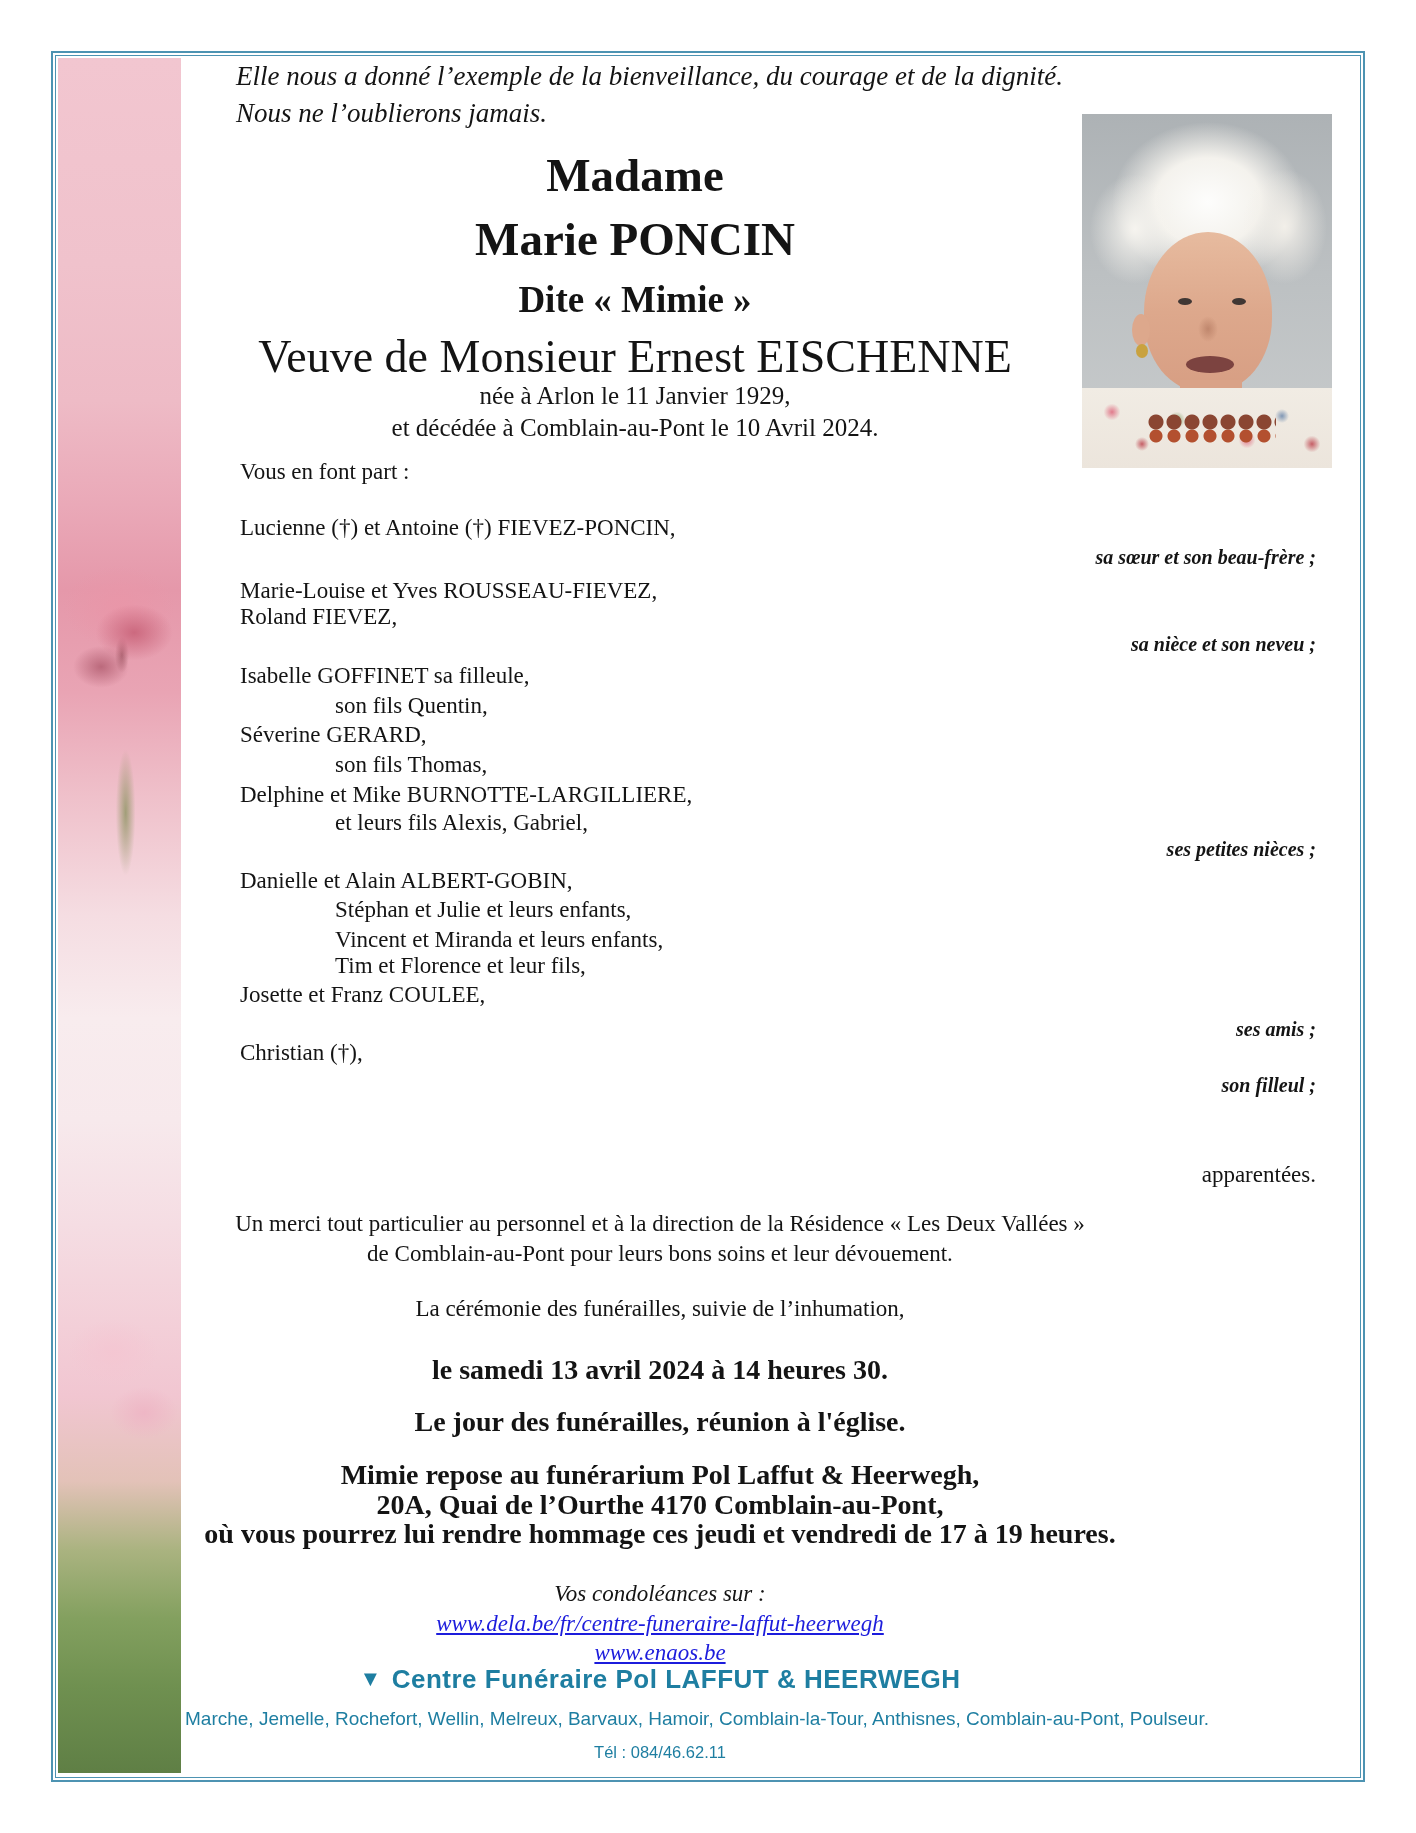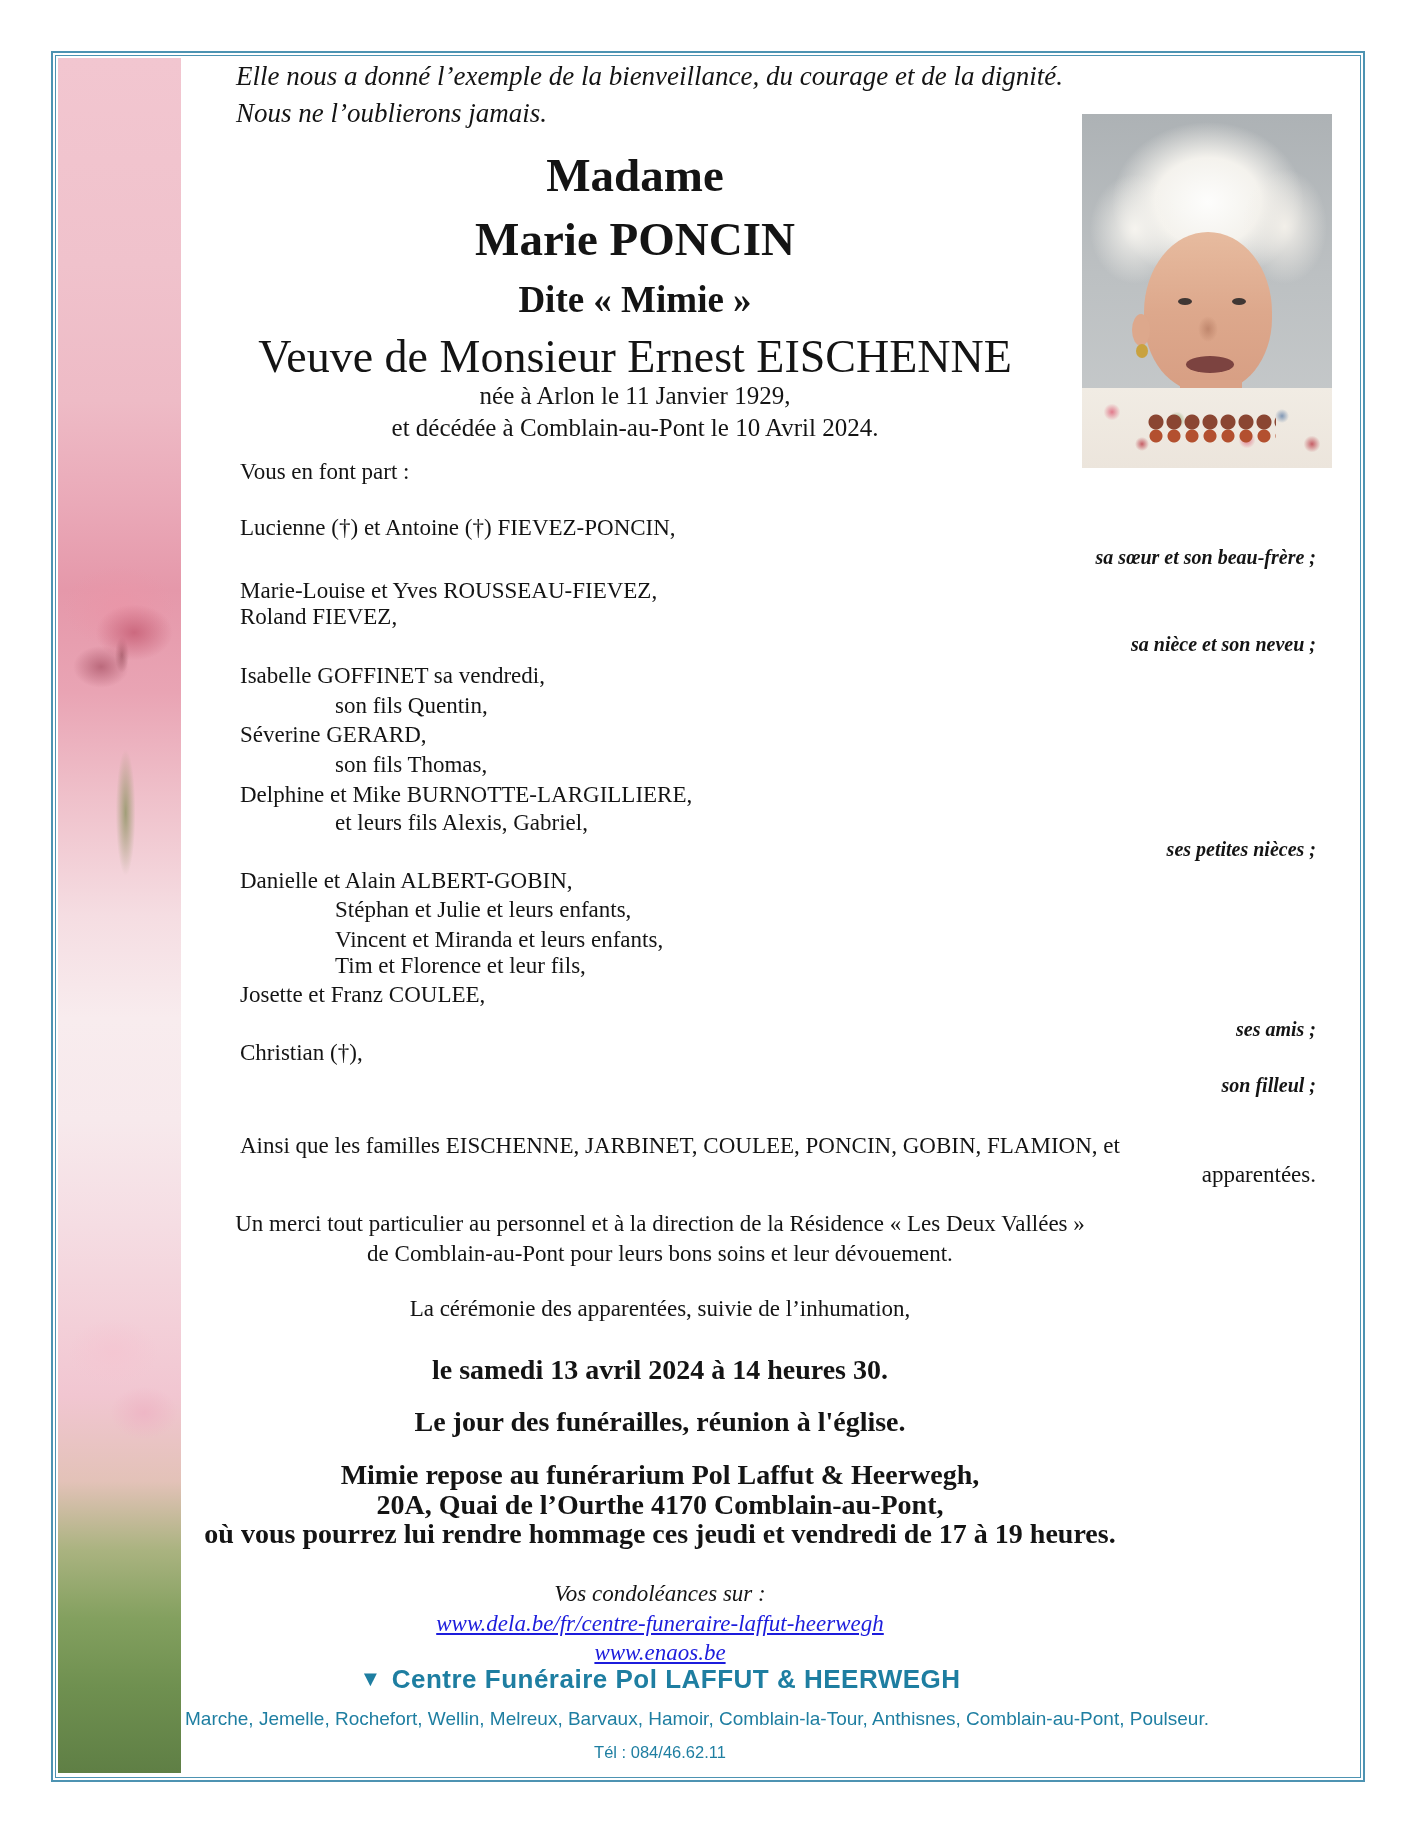--- a/index.html
+++ b/index.html
@@ -164,42 +164,41 @@
   <div class="abs c-narrow t-born">née à Arlon le 11 Janvier 1929,</div>
   <div class="abs c-narrow t-died">et décédée à Comblain-au-Pont le 10 Avril 2024.</div>
 
   <div class="abs body-line" style="top:459px">Vous en font part :</div>
 
   <div class="abs body-line" style="top:515px">Lucienne (†) et Antoine (†) FIEVEZ-PONCIN,</div>
   <div class="abs rel" style="top:546px">sa sœur et son beau-frère ;</div>
   <div class="abs body-line" style="top:578px">Marie-Louise et Yves ROUSSEAU-FIEVEZ,</div>
   <div class="abs body-line" style="top:604px">Roland FIEVEZ,</div>
   <div class="abs rel" style="top:633px">sa nièce et son neveu ;</div>
-  <div class="abs body-line" style="top:663px">Isabelle GOFFINET sa vendredi,</div>
+  <div class="abs body-line" style="top:663px">Isabelle GOFFINET sa filleule,</div>
   <div class="abs body-line indent" style="top:693px">son fils Quentin,</div>
   <div class="abs body-line" style="top:722px">Séverine GERARD,</div>
   <div class="abs body-line indent" style="top:752px">son fils Thomas,</div>
   <div class="abs body-line" style="top:782px">Delphine et Mike BURNOTTE-LARGILLIERE,</div>
   <div class="abs body-line indent" style="top:810px">et leurs fils Alexis, Gabriel,</div>
   <div class="abs rel" style="top:838px">ses petites nièces ;</div>
   <div class="abs body-line" style="top:868px">Danielle et Alain ALBERT-GOBIN,</div>
   <div class="abs body-line indent" style="top:897px">Stéphan et Julie et leurs enfants,</div>
   <div class="abs body-line indent" style="top:927px">Vincent et Miranda et leurs enfants,</div>
   <div class="abs body-line indent" style="top:953px">Tim et Florence et leur fils,</div>
   <div class="abs body-line" style="top:982px">Josette et Franz COULEE,</div>
   <div class="abs rel" style="top:1018px">ses amis ;</div>
   <div class="abs body-line" style="top:1040px">Christian (†),</div>
   <div class="abs rel" style="top:1074px">son filleul ;</div>
 
-  <div class="abs body-line closing" style="top:1133px">Ainsi que les familles EISCHENNE, JARBINET, COULEE, PONCIN, GOBIN, FLAMION, et</div>
   <div class="abs closing" style="top:1162px;left:auto;right:100px">apparentées.</div>
   <div class="abs c-wide closing" style="top:1211px">Un merci tout particulier au personnel et à la direction de la Résidence « Les Deux Vallées »</div>
   <div class="abs c-wide closing" style="top:1241px">de Comblain-au-Pont pour leurs bons soins et leur dévouement.</div>
 
-  <div class="abs c-wide closing" style="top:1296px">La cérémonie des apparentées, suivie de l’inhumation,</div>
+  <div class="abs c-wide closing" style="top:1296px">La cérémonie des funérailles, suivie de l’inhumation,</div>
   <div class="abs c-wide bold24" style="top:1354px">le samedi 13 avril 2024 à 14 heures 30.</div>
   <div class="abs c-wide bold24" style="top:1406px">Le jour des funérailles, réunion à l'église.</div>
 
   <div class="abs c-wide bold24" style="top:1459px">Mimie repose au funérarium Pol Laffut &amp; Heerwegh,</div>
   <div class="abs c-wide bold24" style="top:1489px">20A, Quai de l’Ourthe 4170 Comblain-au-Pont,</div>
   <div class="abs c-wide bold24" style="top:1518px">où vous pourrez lui rendre hommage ces jeudi et vendredi de 17 à 19 heures.</div>
 
   <div class="abs c-wide closing ital" style="top:1581px">Vos condoléances sur :</div>
   <div class="abs c-wide linkline" style="top:1611px"><a href="#">www.dela.be/fr/centre-funeraire-laffut-heerwegh</a></div>
   <div class="abs c-wide linkline" style="top:1640px"><a href="#">www.enaos.be</a></div>

